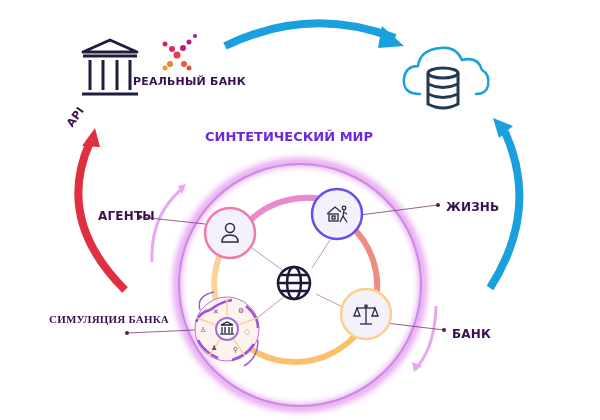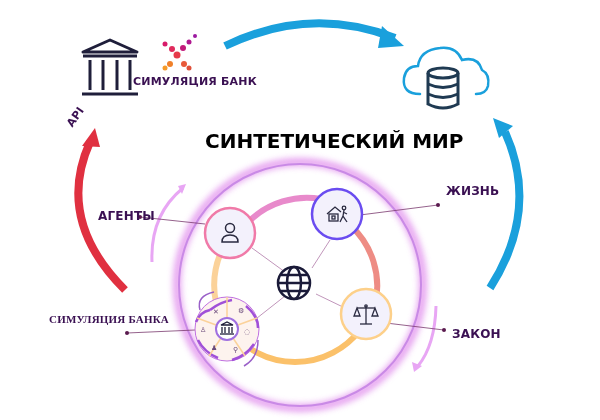--- a/index.html
+++ b/index.html
@@ -1,19 +1,19 @@
 <!DOCTYPE html>
 <html><head>
 <meta charset="utf-8">
 <style>
   html, body { margin: 0; padding: 0; background: #ffffff; }
   body { width: 600px; height: 420px; position: relative; overflow: hidden; font-family: "DejaVu Sans", sans-serif; }
   .canvas { position: absolute; left: 0; top: 0; width: 600px; height: 420px; }
   .label { position: absolute; font-weight: bold; color: #3a1052; font-size: 12px; letter-spacing: 0.2px; white-space: nowrap; }
-  .title { position: absolute; font-weight: bold; color: #000000; font-size: 20px; white-space: nowrap; }
+  .title { position: absolute; font-weight: bold; color: #6d28d9; font-size: 13px; white-space: nowrap; }
   svg text { font-family: "DejaVu Sans", sans-serif; }
 </style>
 </head>
 <body>
 
 <svg class="canvas" viewBox="0 0 600 420" xmlns="http://www.w3.org/2000/svg">
   <defs>
     <filter id="glow" x="-20%" y="-20%" width="140%" height="140%">
       <feGaussianBlur stdDeviation="3"></feGaussianBlur>
     </filter>
@@ -176,18 +176,18 @@
       <text x="233" y="352">⚲</text>
       <text x="211" y="350">♟</text>
       <text x="200" y="332">♙</text>
     </g>
     <path d="M200,310 Q196,296 214,292" stroke="#9a60c8" stroke-width="1.5" fill="none"></path>
     <path d="M258,340 Q258,358 244,366" stroke="#9a60c8" stroke-width="1.5" fill="none"></path>
   </g>
 </svg>
 
 <div class="title" style="left:205px; top:129px;">СИНТЕТИЧЕСКИЙ МИР</div>
-<div class="label" style="left:133px; top:75px; font-size:11px;">СИМУЛЯЦИЯ БАНК</div>
+<div class="label" style="left:133px; top:75px; font-size:11px;">РЕАЛЬНЫЙ БАНК</div>
 <div class="label" style="left:64px; top:122px; font-size:11px; transform: rotate(-55deg); transform-origin: left top;">API</div>
 <div class="label" style="left:83px; top:209px;margin-left:15px;">АГЕНТЫ</div>
-<div class="label" style="left:446px; top:184px;">ЖИЗНЬ</div>
-<div class="label" style="left:452px; top:327px;">ЗАКОН</div>
+<div class="label" style="left:446px; top:200px;">ЖИЗНЬ</div>
+<div class="label" style="left:452px; top:327px;">БАНК</div>
 <div class="label" style="left:49px; top:313px; font-size:11px;font-family:Liberation Serif, serif;">СИМУЛЯЦИЯ БАНКА</div>
 
 </body></html>

